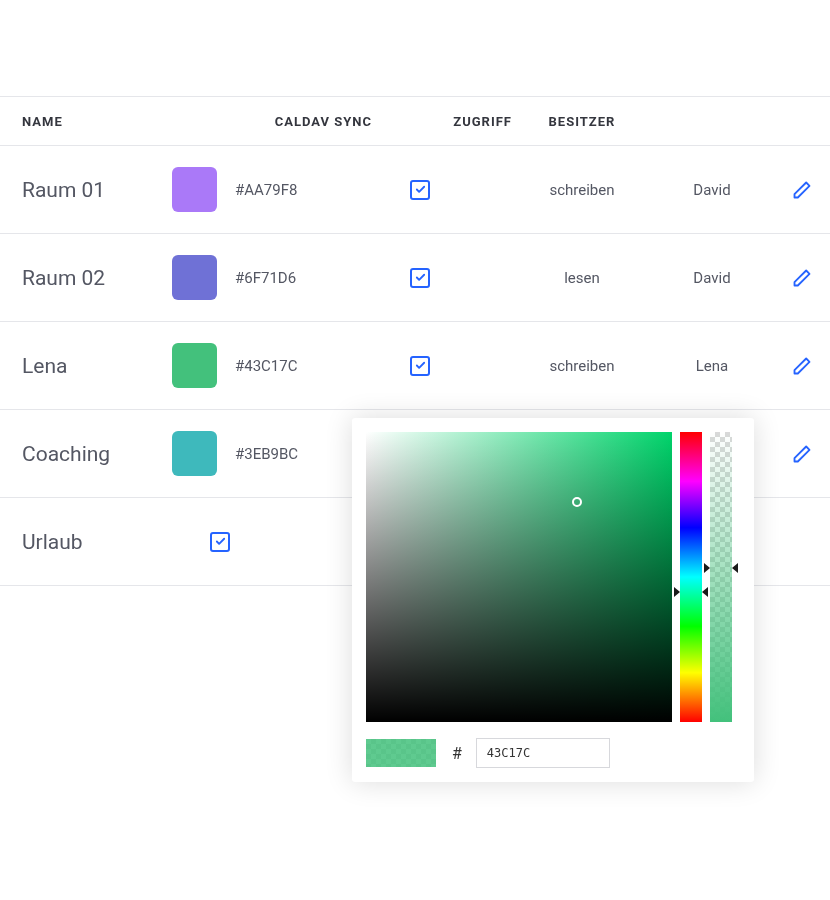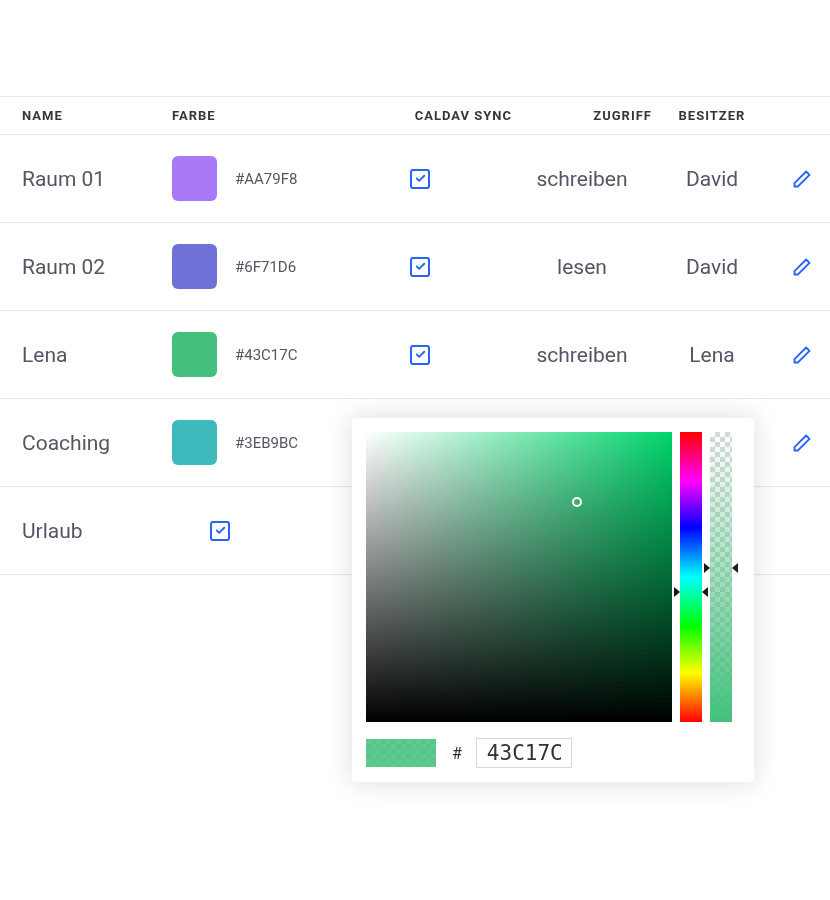--- a/index.html
+++ b/index.html
@@ -16,21 +16,21 @@
     width: 100%;
     margin-top: 96px;
   }
   .thead, .row {
     display: grid;
     grid-template-columns: 150px 200px 140px 140px 120px 60px;
     align-items: center;
     padding: 0 10px 0 22px;
   }
   .thead {
-    height: 39px;
+    height: 50px;
     border-top: 1px solid #e5e6ea;
     border-bottom: 1px solid #e5e6ea;
   }
   .thead .th {
     font-size: 13px;
     font-weight: 700;
     letter-spacing: 1px;
     color: #34363e;
     text-transform: uppercase;
   }
@@ -63,21 +63,21 @@
     height: 20px;
     border: 2.5px solid #2563ff;
     border-radius: 3px;
     display: flex;
     align-items: center;
     justify-content: center;
     margin-left: 38px;
   }
   .checkbox svg { width: 11px; height: 11px; }
   .access, .owner {
-    font-size: 21px;
+    font-size: 15px;
     color: #545763;
     text-align: center;
   }
   .edit-btn {
     display:flex;
     align-items:center;
     justify-content:center;
     cursor:pointer;
   }
   .edit-btn svg { width: 20px; height: 20px; }
@@ -166,36 +166,35 @@
       linear-gradient(rgba(67,193,124,0.85), rgba(67,193,124,0.85)),
       repeating-conic-gradient(#d9d9d9 0% 25%, #fff 0% 50%) 0 0 / 10px 10px;
   }
   .hash {
     font-size: 16px;
     color: #333;
     margin-left: 2px;
   }
   .hex-input {
     height: 30px;
-    width: 96px;
+    width: 134px;
     padding: 4px 10px;
-    font-size: 21px;
+    font-size: 12px;
     font-family: "Menlo","Consolas",monospace;
     border: 1px solid #d7d8dc;
     color:#333;
     outline:none;
   }
 </style>
 </head>
 <body>
 
 <div class="table">
   <div class="thead">
     <div class="th">NAME</div>
-    <div class="th">FARBE</div>
     <div class="th" style="text-align:right;">CALDAV SYNC</div>
     <div class="th" style="text-align:right;">ZUGRIFF</div>
     <div class="th" style="text-align:center;">BESITZER</div>
     <div></div>
   </div>
 
   <div id="rows">
       <div class="row">
     <div class="cell-name">Raum 01</div>
     <div class="cell-color">

